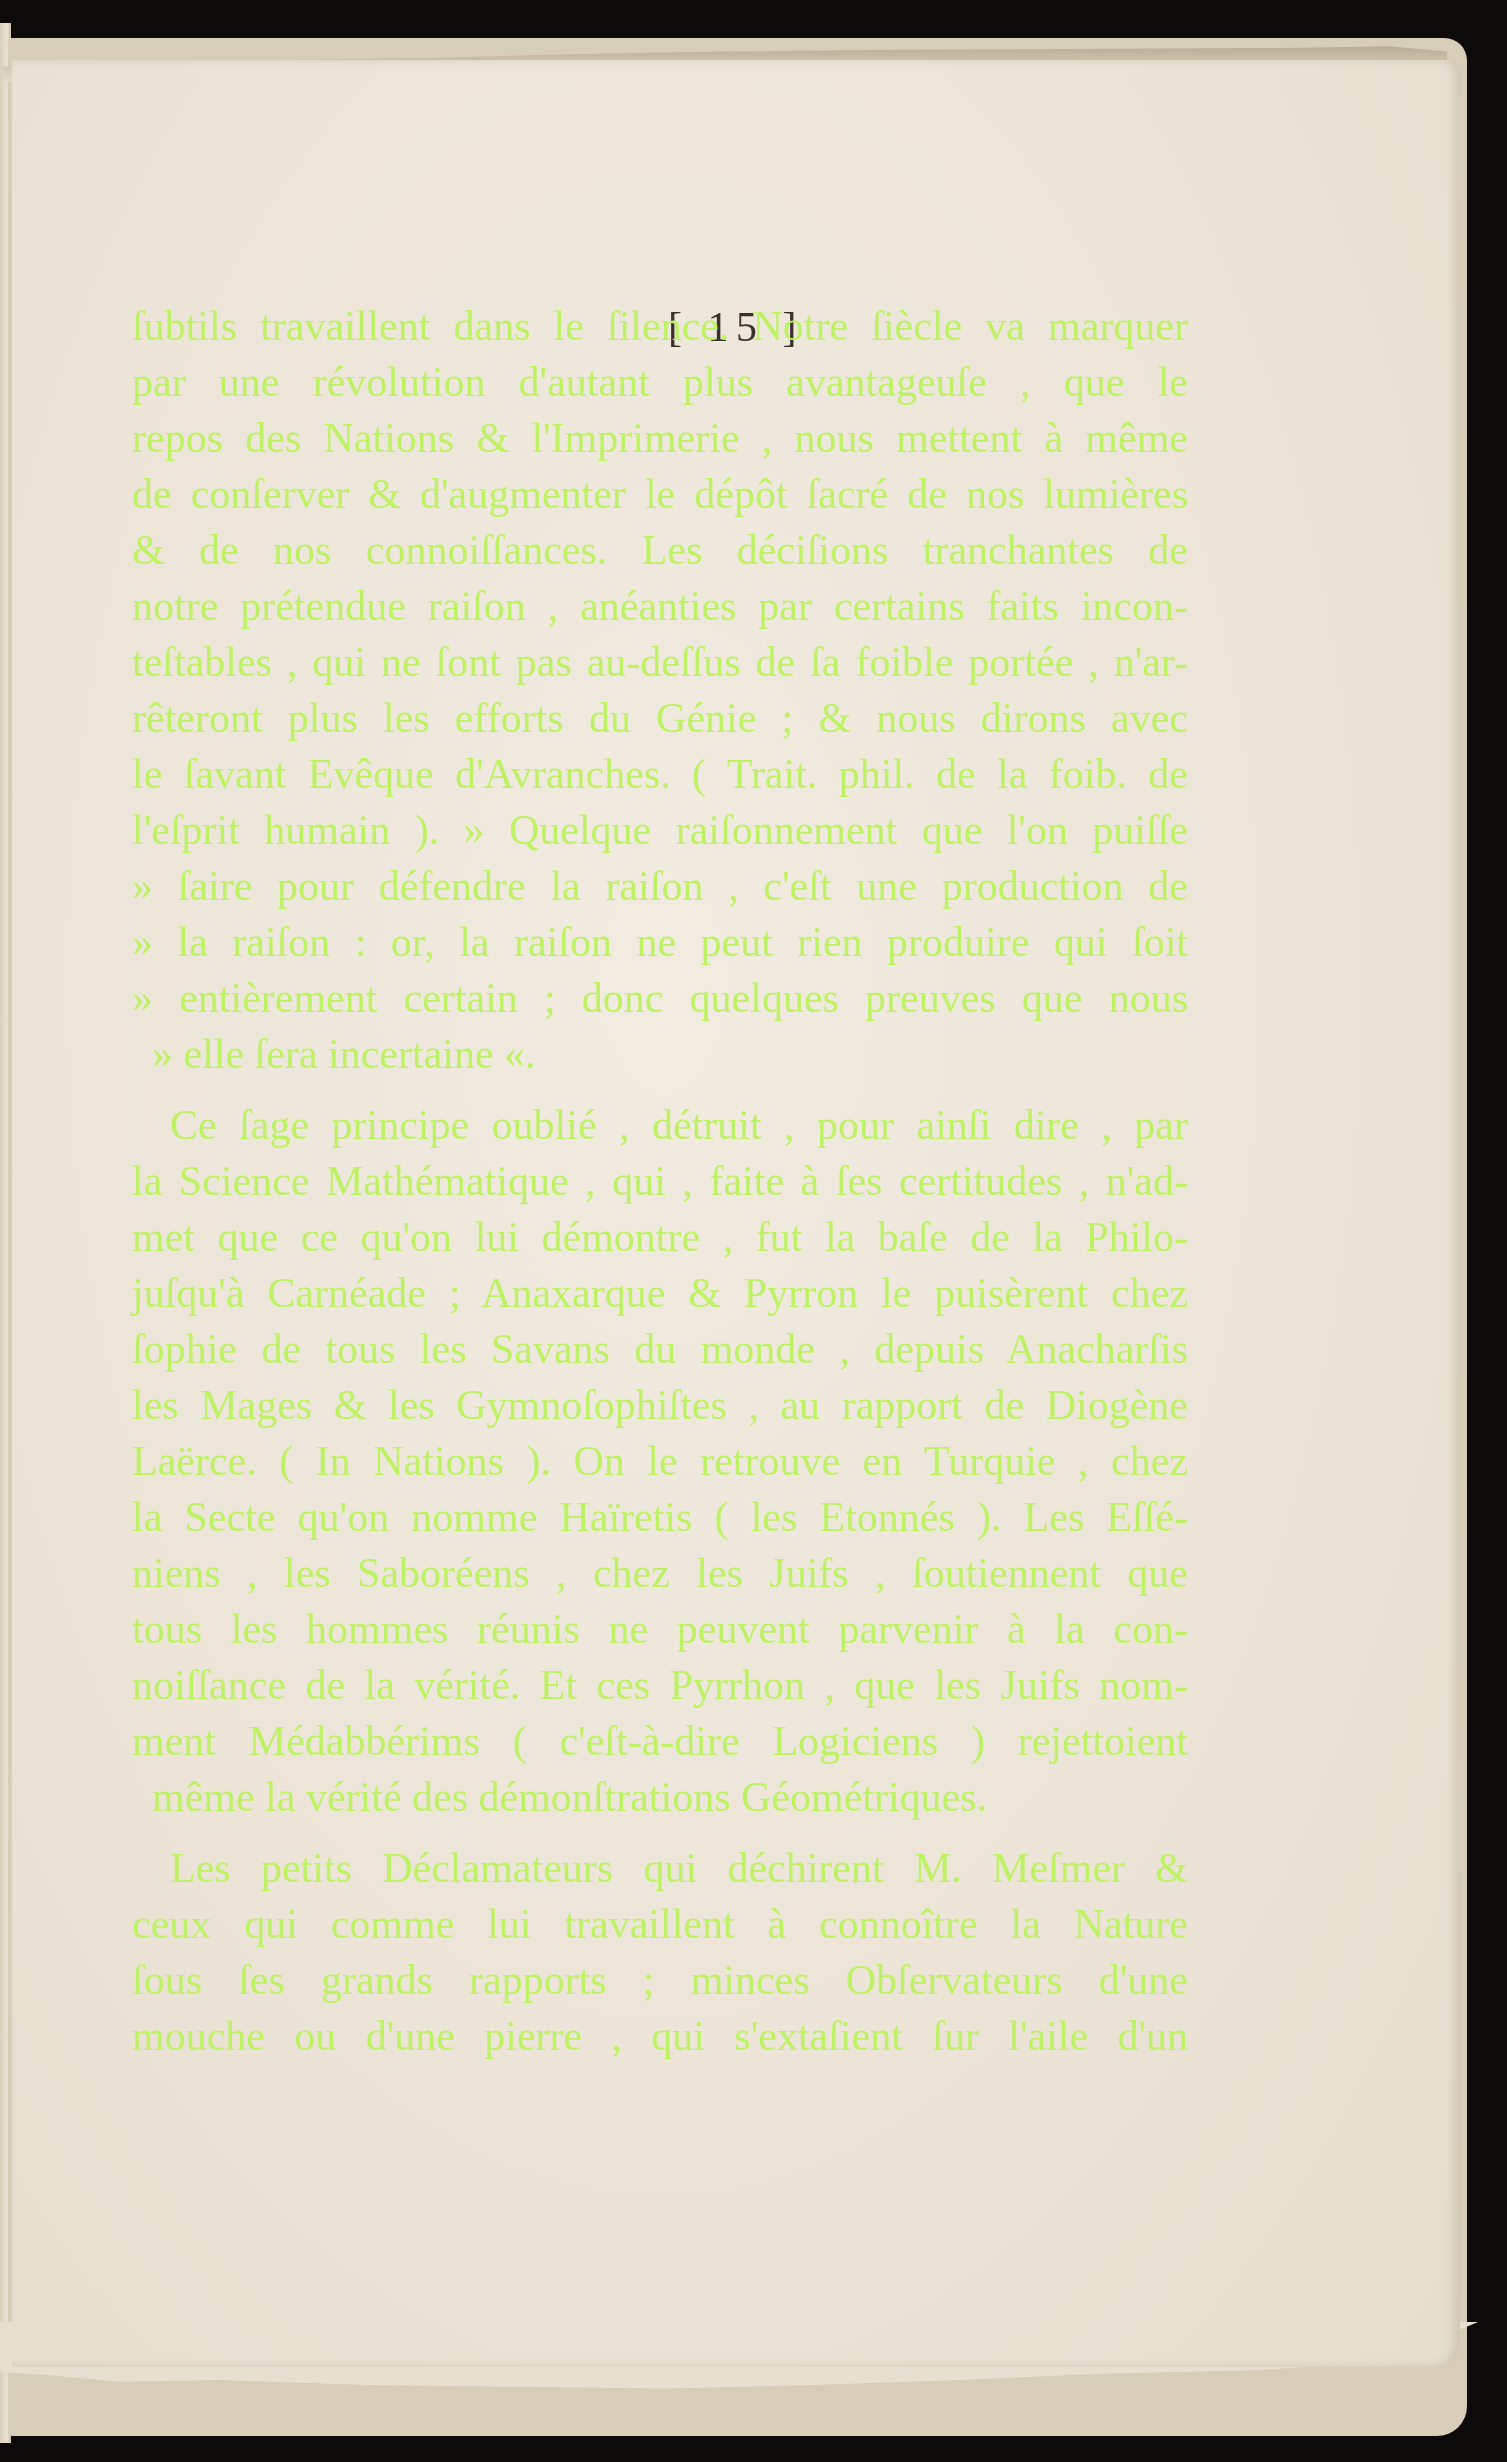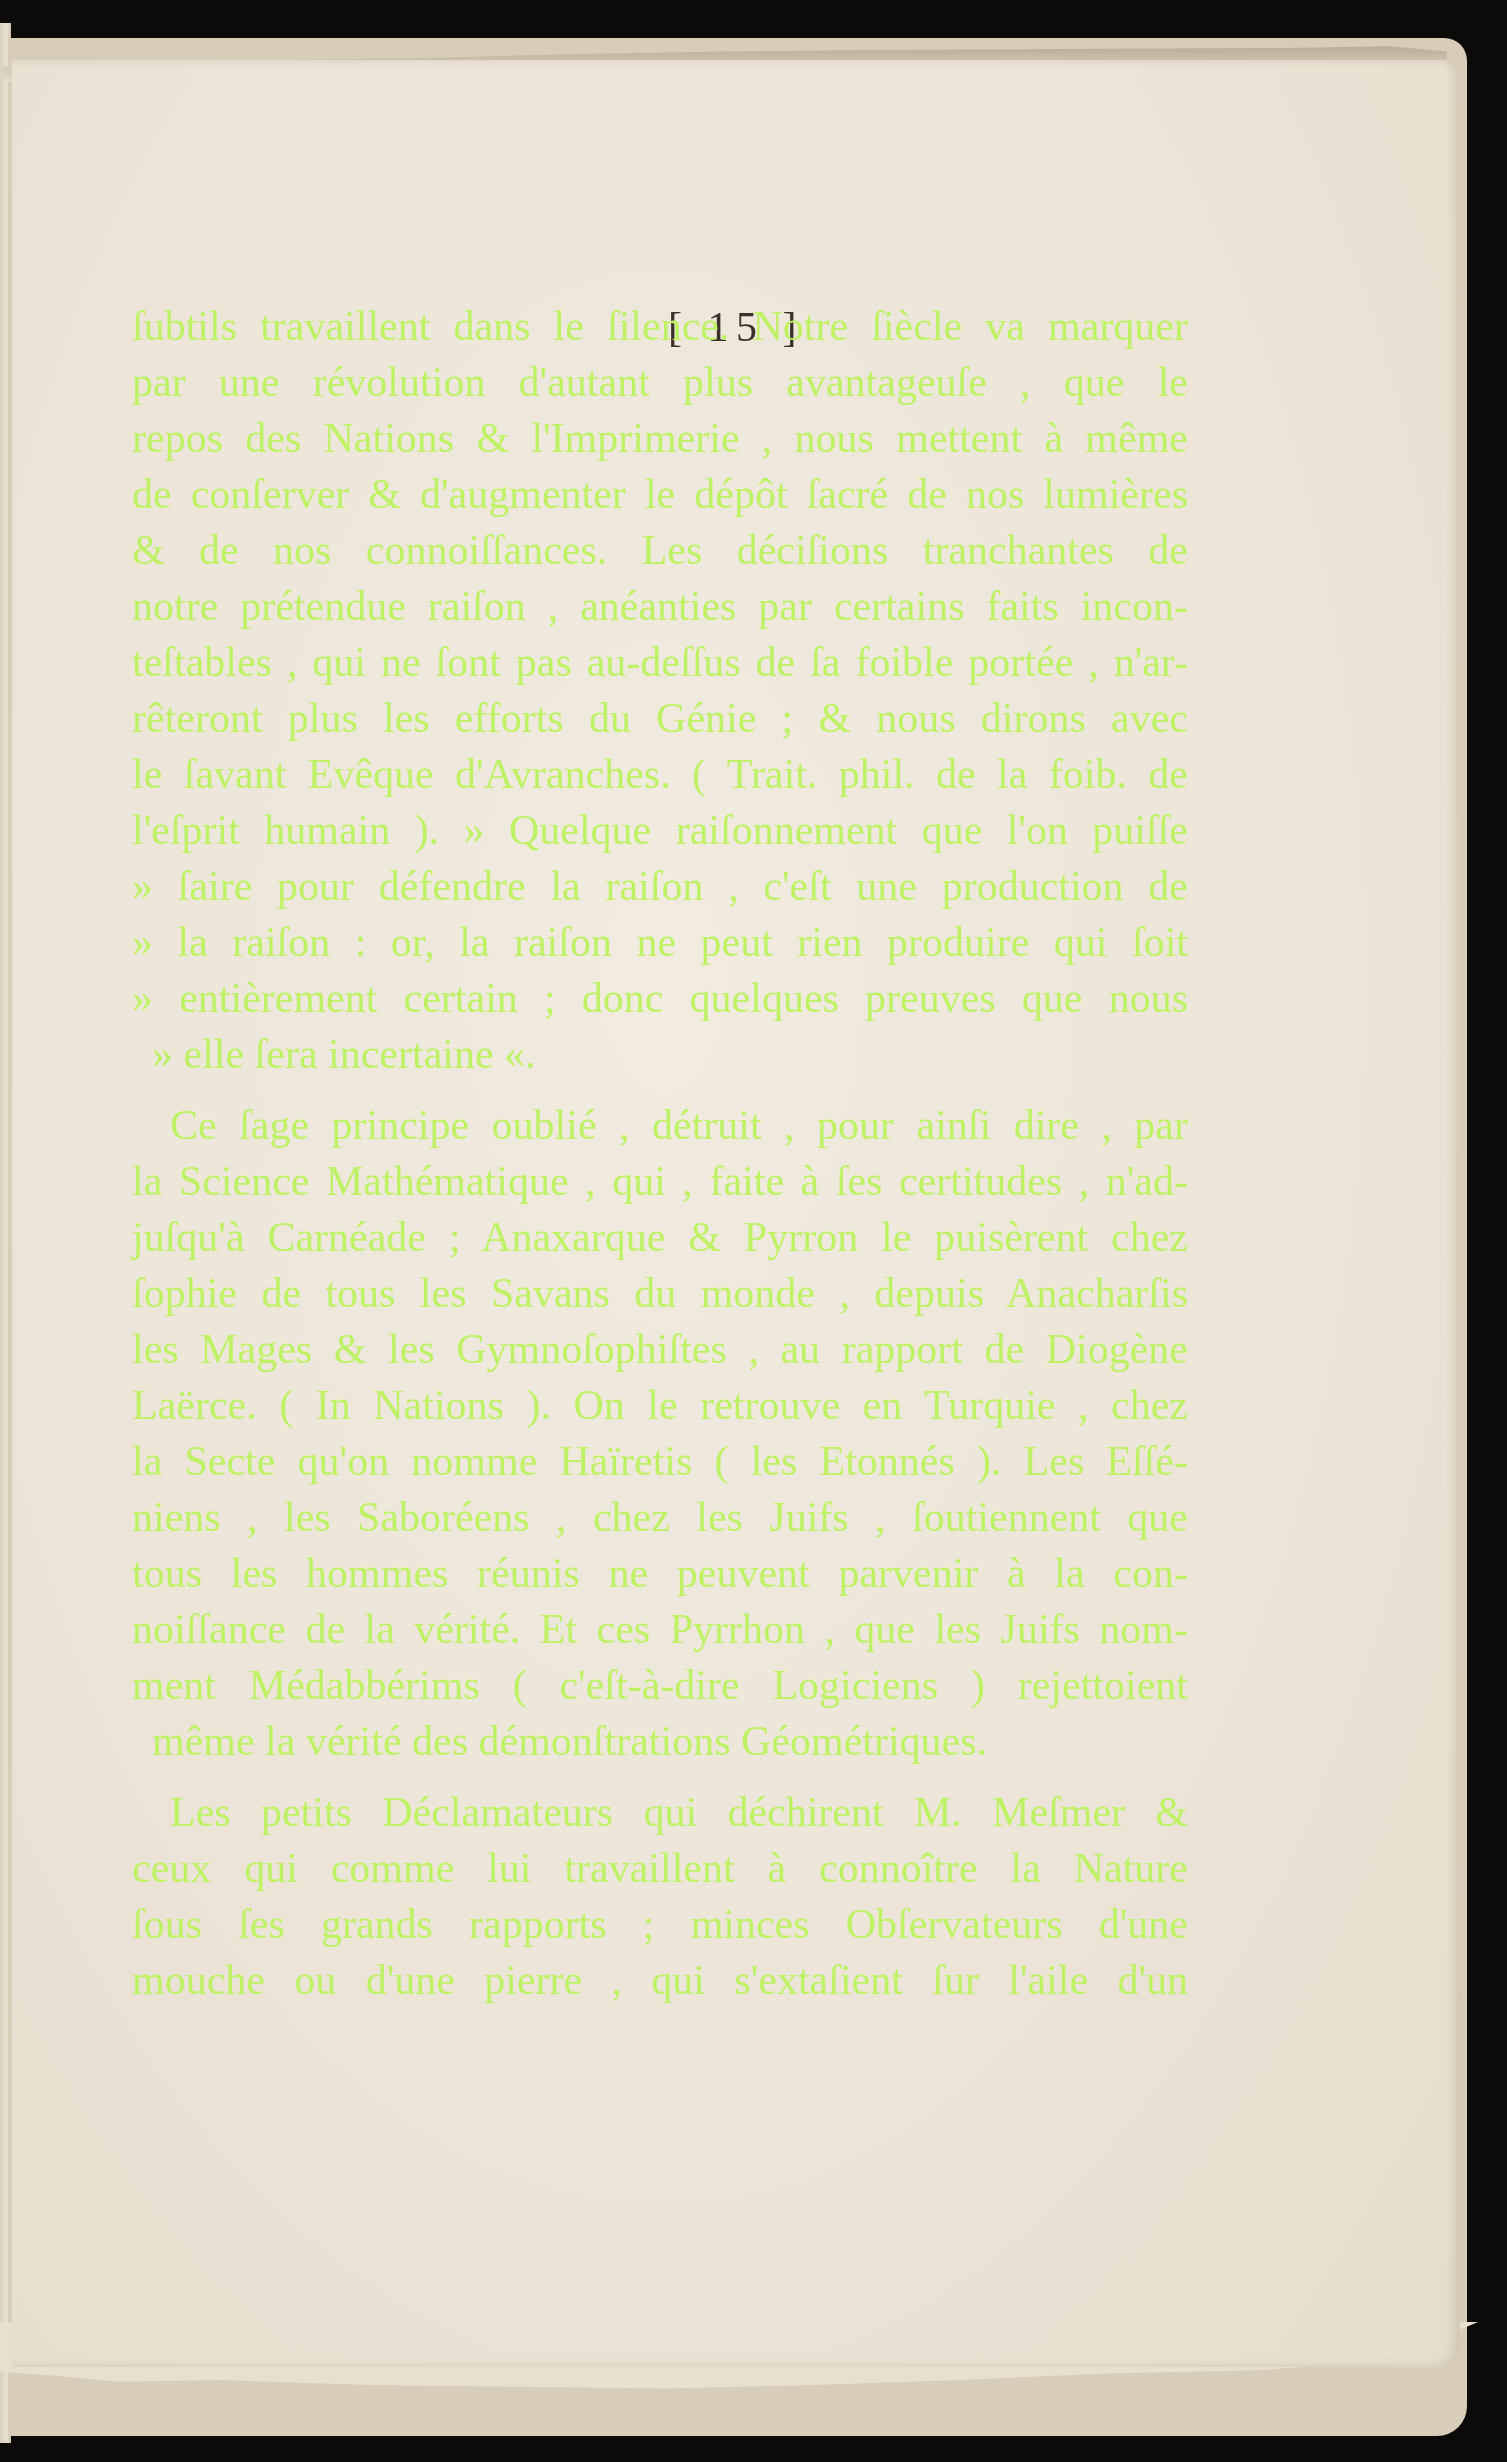--- a/index.html
+++ b/index.html
@@ -111,20 +111,21 @@
       <span class="line"><span class="it">l'eſprit humain</span><span> ). » Quelque raiſonnement que l'on puiſſe</span></span>
       <span class="line"><span>» ſaire pour défendre la raiſon , c'eſt une production de</span></span>
       <span class="line"><span>» la raiſon : or, la raiſon ne peut rien produire qui ſoit</span></span>
       <span class="line"><span>» entièrement certain ; donc quelques preuves que nous</span></span>
       <span class="line last"><span>» elle ſera incertaine «.</span></span>
     </div>
     <div class="para-gap"></div>
     <div>
       <span class="line indent"><span>Ce ſage principe oublié , détruit , pour ainſi dire , par</span></span>
       <span class="line"><span>la Science Mathématique , qui , faite à ſes certitudes , n'ad-</span></span>
+      <span class="line"><span>met que ce qu'on lui démontre , fut la baſe de la Philo-</span></span>
       <span class="line"><span>juſqu'à Carnéade ; Anaxarque &amp; Pyrron le puisèrent chez</span></span>
       <span class="line"><span>ſophie de tous les Savans du monde , depuis Anacharſis</span></span>
       <span class="line"><span>les Mages &amp; les Gymnoſophiſtes , au rapport de Diogène</span></span>
       <span class="line"><span>Laërce. ( </span><span class="it">In Nations</span><span> ). On le retrouve en Turquie , chez</span></span>
       <span class="line"><span>la Secte qu'on nomme Haïretis ( les Etonnés ). Les Eſſé-</span></span>
       <span class="line"><span>niens , les Saboréens , chez les Juifs , ſoutiennent que</span></span>
       <span class="line"><span>tous les hommes réunis ne peuvent parvenir à la con-</span></span>
       <span class="line"><span>noiſſance de la vérité. Et ces Pyrrhon , que les Juifs nom-</span></span>
       <span class="line"><span>ment Médabbérims ( c'eſt-à-dire Logiciens ) rejettoient</span></span>
       <span class="line last"><span>même la vérité des démonſtrations Géométriques.</span></span>

